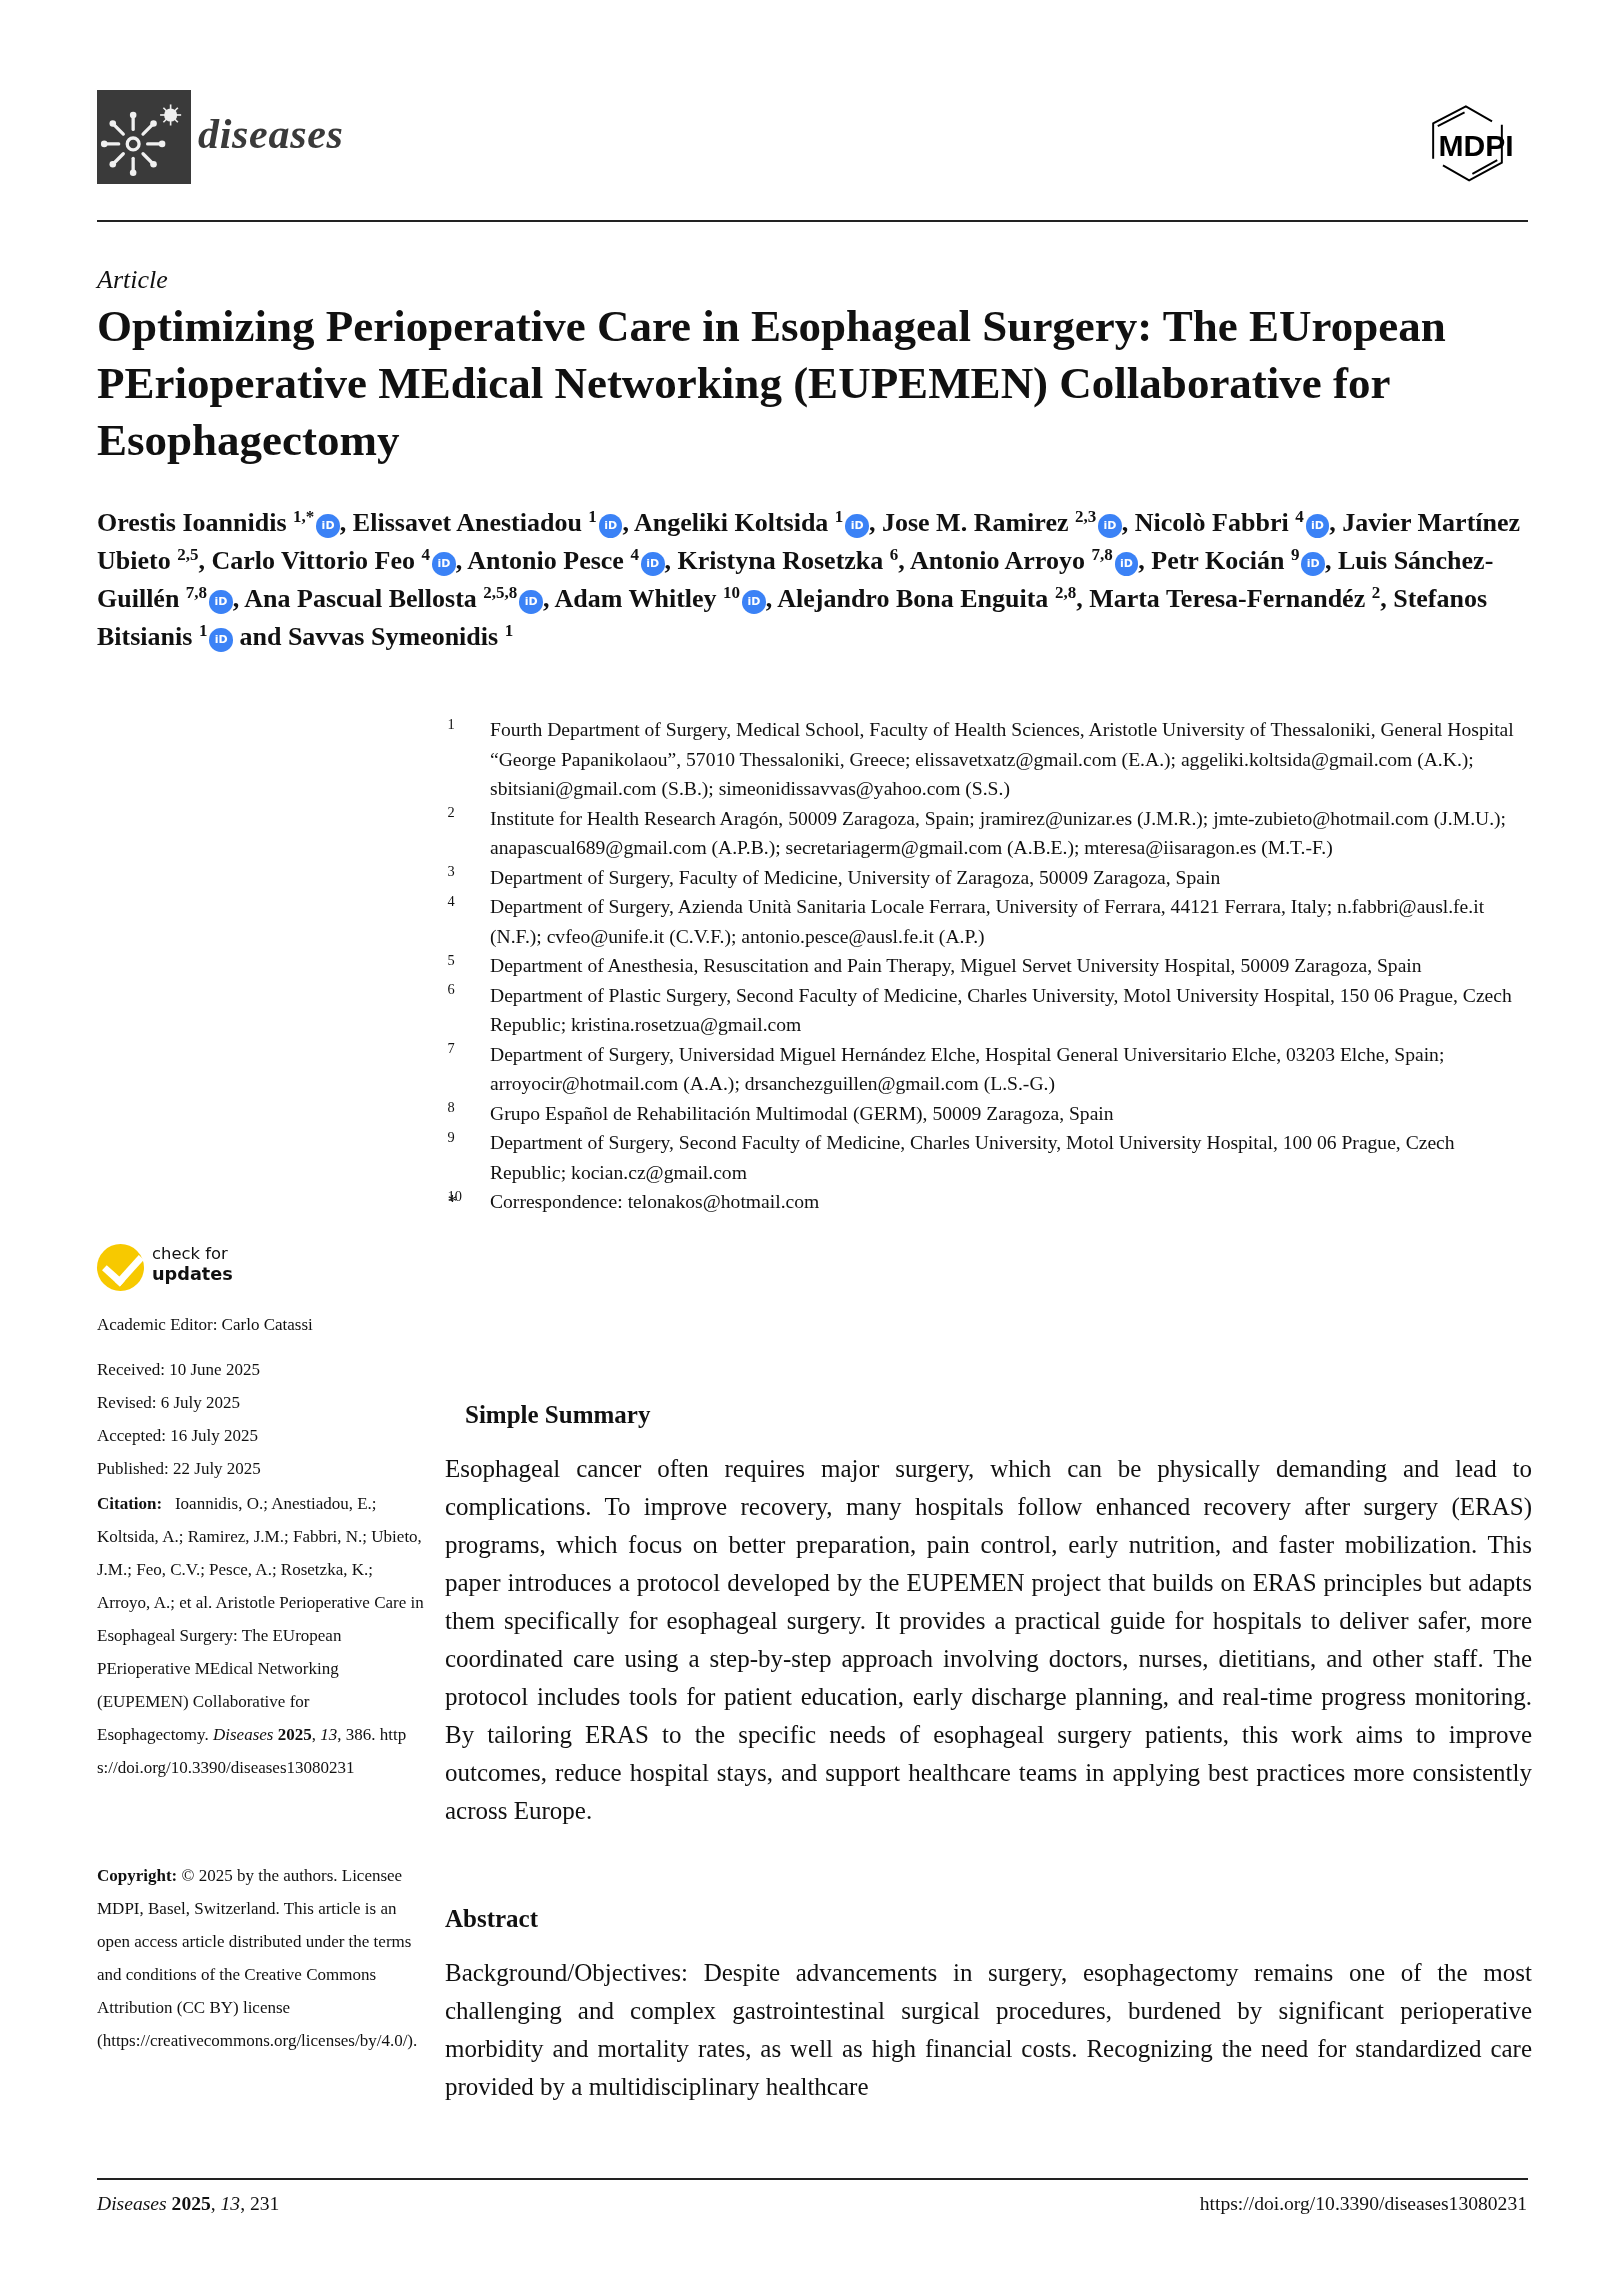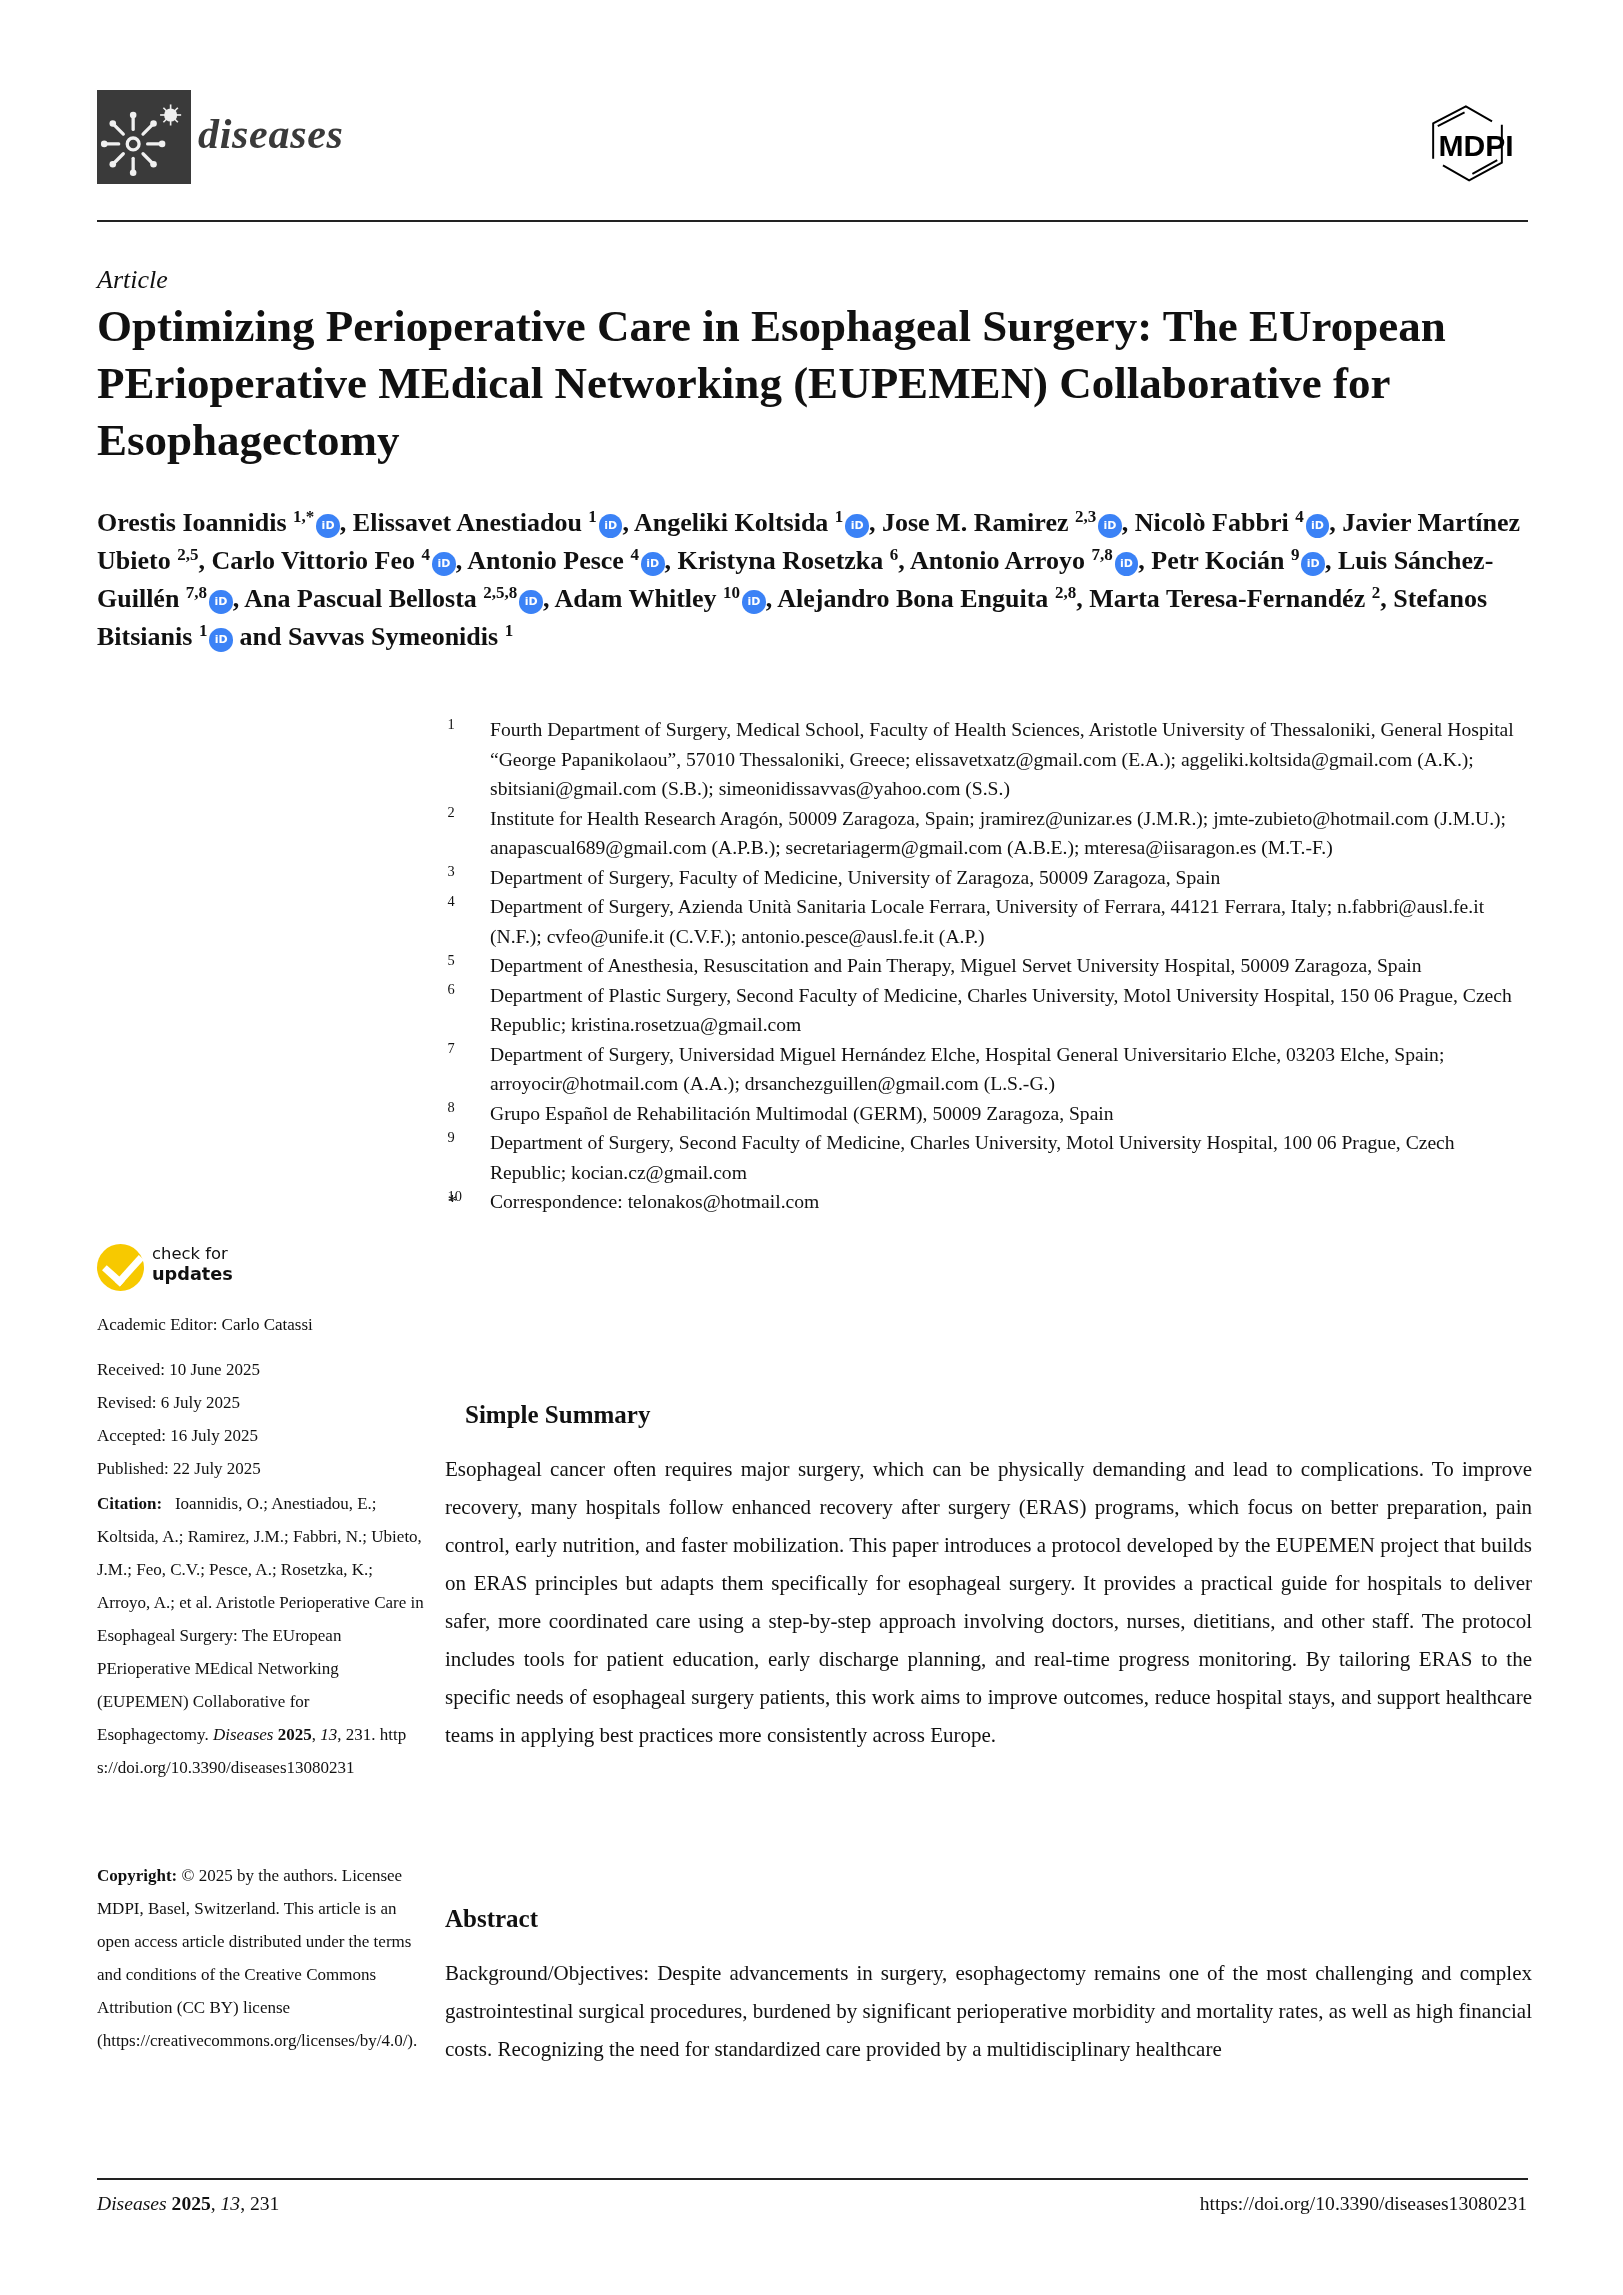--- a/index.html
+++ b/index.html
@@ -44,21 +44,21 @@
   .editor { top: 1308px; }
   .dates { top: 1353px; }
   .citation { top: 1487px; }
   .copyright { top: 1859px; }
   .sidebar b { font-weight: bold; }
 
   
   .section-head { left: 445px; font-size: 25px; font-weight: bold; }
   .summary-head { top: 1401px; margin-left: 20px; }
   .abstract-head { top: 1905px; }
-  .body-text { left: 445px; width: 1087px; font-size: 21px; line-height: 38px; text-align: justify; }
+  .body-text { left: 445px; width: 1087px; font-size: 25px; line-height: 38px; text-align: justify; }
   .summary-text { top: 1450px; }
   .abstract-text { top: 1954px; }
 
   
   .bottom-rule { left: 97px; top: 2178px; width: 1431px; height: 2px; background: #222; }
   .footer-left { left: 97px; top: 2193px; font-size: 19.6px; }
   .footer-right { right: 96px; top: 2193px; font-size: 19.6px; }
 </style>
 </head>
 <body>
@@ -142,21 +142,21 @@
 <div class="abs sidebar dates">
   <div>Received: 10 June 2025</div>
   <div>Revised: 6 July 2025</div>
   <div>Accepted: 16 July 2025</div>
   <div>Published: 22 July 2025</div>
 </div>
 
 <div class="abs sidebar citation">
   <b>Citation:</b>&nbsp;&nbsp;
   <span>Ioannidis, O.; Anestiadou, E.; Koltsida, A.; Ramirez, J.M.; Fabbri, N.; Ubieto, J.M.; Feo, C.V.; Pesce, A.; Rosetzka, K.; Arroyo, A.; et al. Aristotle Perioperative Care in Esophageal Surgery: The EUropean PErioperative MEdical Networking (EUPEMEN) Collaborative for Esophagectomy. </span><i>Diseases</i>
-  <b>2025</b>, <i>13</i><span>, 231. </span><span style="word-break: break-all;">https://doi.org/10.3390/diseases13080231</span>
+  <b>2025</b>, <i>13</i><span>, 386. </span><span style="word-break: break-all;">https://doi.org/10.3390/diseases13080231</span>
 </div>
 
 <div class="abs sidebar copyright">
   <b>Copyright:</b>
   <span>© 2025 by the authors. Licensee MDPI, Basel, Switzerland. This article is an open access article distributed under the terms and conditions of the Creative Commons Attribution (CC BY) license (https://creativecommons.org/licenses/by/4.0/).</span>
 </div>
 
 <div class="abs section-head summary-head">Simple Summary</div>
 <div class="abs body-text summary-text">Esophageal cancer often requires major surgery, which can be physically demanding and lead to complications. To improve recovery, many hospitals follow enhanced recovery after surgery (ERAS) programs, which focus on better preparation, pain control, early nutrition, and faster mobilization. This paper introduces a protocol developed by the EUPEMEN project that builds on ERAS principles but adapts them specifically for esophageal surgery. It provides a practical guide for hospitals to deliver safer, more coordinated care using a step-by-step approach involving doctors, nurses, dietitians, and other staff. The protocol includes tools for patient education, early discharge planning, and real-time progress monitoring. By tailoring ERAS to the specific needs of esophageal surgery patients, this work aims to improve outcomes, reduce hospital stays, and support healthcare teams in applying best practices more consistently across Europe.</div>
 

